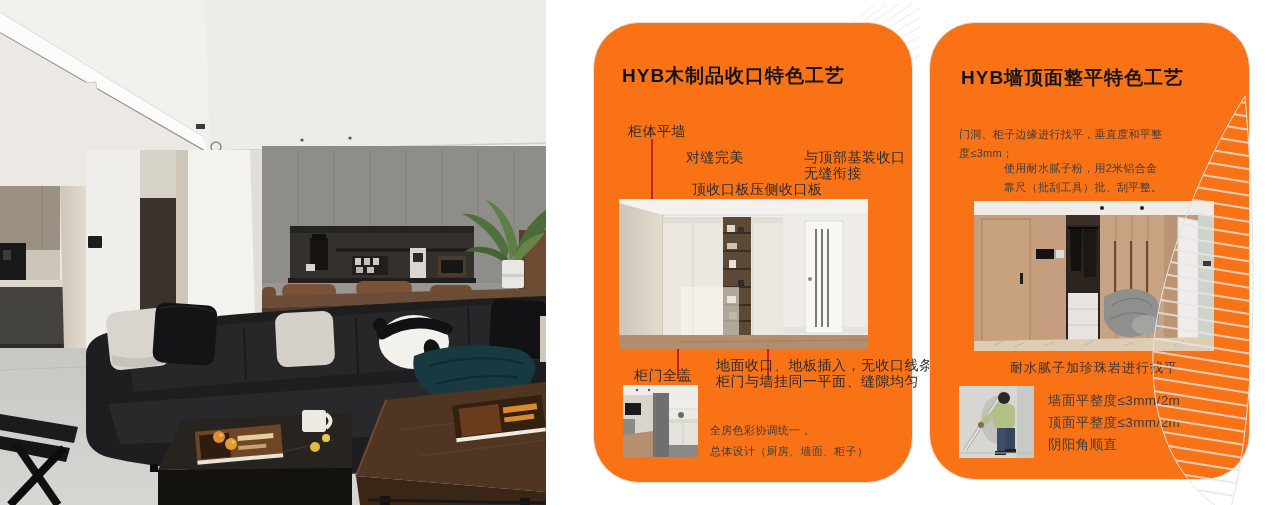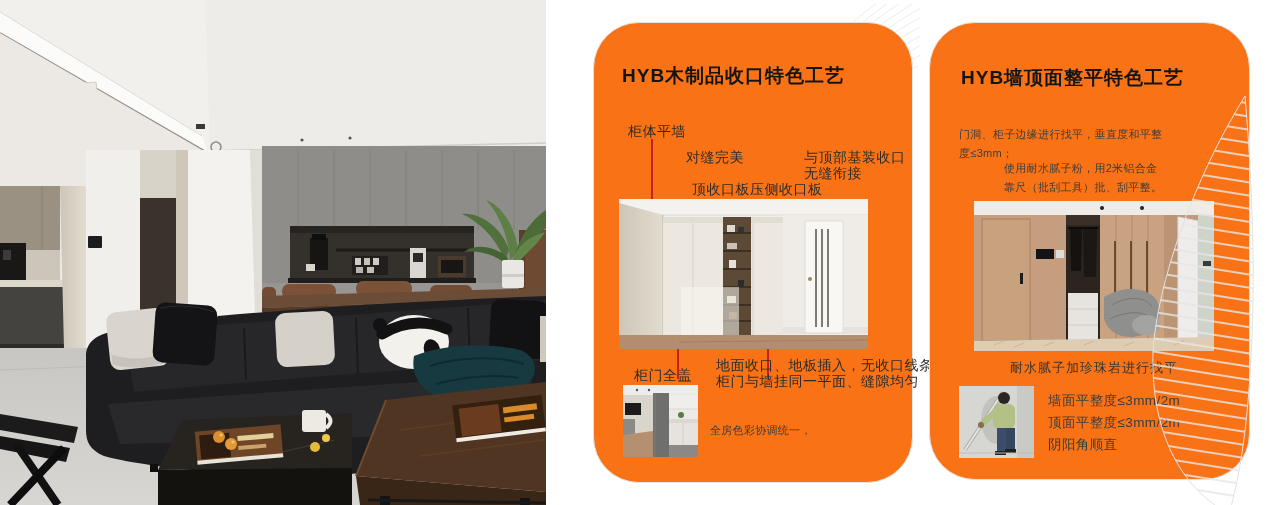--- a/index.html
+++ b/index.html
@@ -330,20 +330,21 @@
         <circle cx="58" cy="30" r="3" fill="#5a7a46"></circle>
         <rect x="46" y="34" width="29" height="4" fill="#dcd8d0"></rect>
         <rect x="46" y="38" width="29" height="22" fill="#e6e3de"></rect>
           <line x1="60" y1="38" x2="60" y2="60" stroke="#d2cfc9"></line>
         <rect x="46" y="60" width="29" height="12" fill="#8b8885"></rect>
       </svg>
     </div>
 
     <div class="body-text" style="left:116px;top:371px;line-height:21px;margin-top:26px;">
       <span>全房色彩协调统一，</span><br>
+      <span>总体设计（厨房、墙面、柜子）</span>
     </div>
   </div>
 
   <div class="card card2">
     <div class="card-title" style="left:31px;top:42px;">HYB墙顶面整平特色工艺</div>
 
     <div class="body-text" style="left:29px;top:102px;line-height:18.5px;">
       <span>门洞、柜子边缘进行找平，垂直度和平整</span><br>
       <span>度≤3mm；</span>
     </div>

